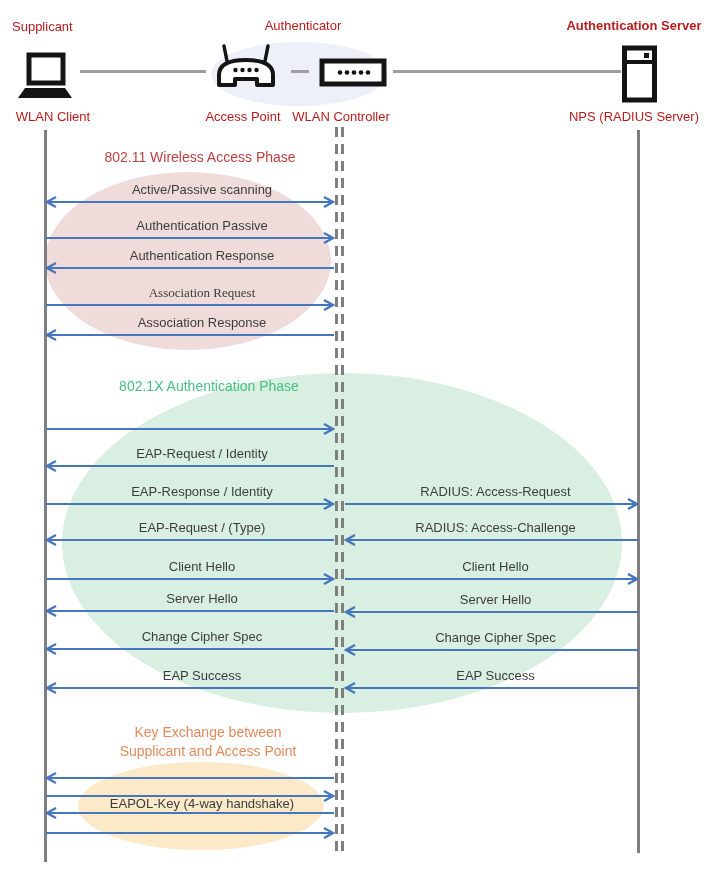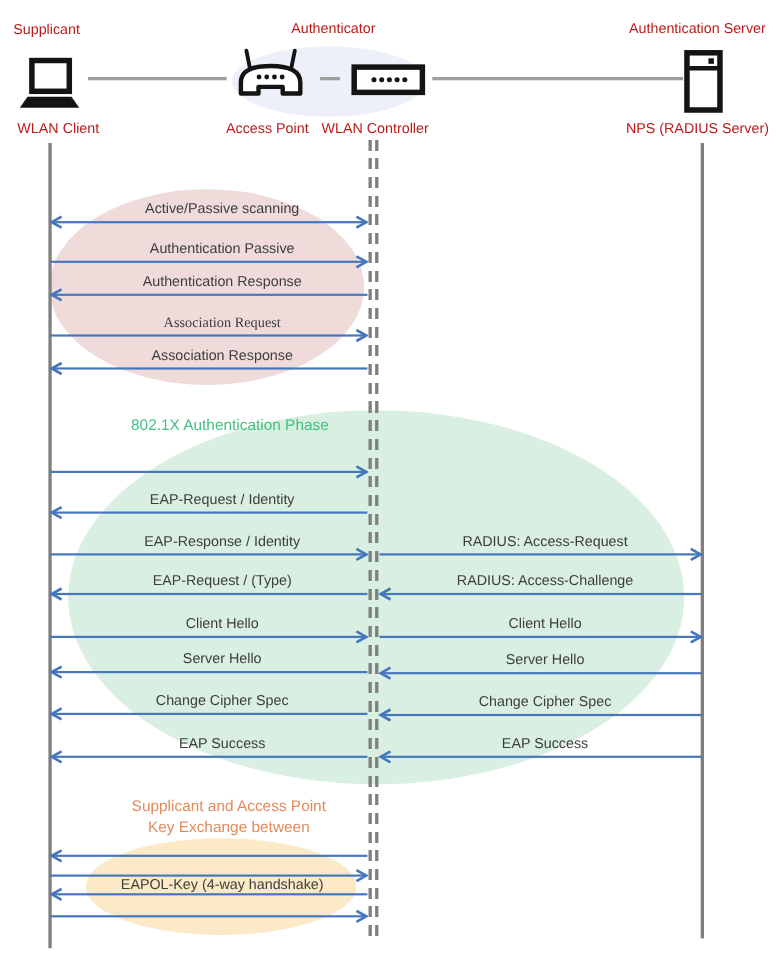--- a/index.html
+++ b/index.html
@@ -12,21 +12,21 @@
   .ellipse { position:absolute; border-radius:50%; z-index:0; }
   .ellipse-authenticator { left:211px; top:42px;  width:176px; height:64px;  background:var(--authenticator-ellipse); }
   .ellipse-phase1        { left:45px;  top:172px; width:286px; height:178px; background:var(--phase1-ellipse); }
   .ellipse-phase2        { left:62px;  top:373px; width:560px; height:340px; background:var(--phase2-ellipse); }
   .ellipse-phase3        { left:78px;  top:762px; width:246px; height:88px;  background:var(--phase3-ellipse); }
 
   
   .role-label, .actor-label { position:absolute; font-size:13px; white-space:nowrap; z-index:2; color:#b91c1c; }
   .role-supplicant  { left:12px;  top:19px; }
   .role-authenticator { left:233px; top:18px; width:140px; text-align:center; }
-  .role-auth-server { left:554px; top:18px; width:160px; text-align:center; }
+  .role-auth-server { left:554px; top:18px; width:160px; text-align:center;font-weight:bold; }
   .actor-label { top:109px; text-align:center; }
   .actor-wlan-client     { left:0px;   width:106px; }
   .actor-access-point    { left:183px; width:120px; }
   .actor-wlan-controller { left:281px; width:120px; }
   .actor-nps             { left:554px; width:160px; }
 
   .icon { position:absolute; z-index:2; color:var(--icon); }
   .icon-laptop     { left:12px;  top:52px; width:66px; height:50px; }
   .icon-ap         { left:211px; top:43px; width:70px; height:52px; }
   .icon-controller { left:319px; top:58px; width:68px; height:29px; }
@@ -106,24 +106,25 @@
   <div class="actor-label actor-wlan-client">WLAN Client</div>
   <div class="actor-label actor-access-point">Access Point</div>
   <div class="actor-label actor-wlan-controller">WLAN Controller</div>
   <div class="actor-label actor-nps">NPS (RADIUS Server)</div>
 
   <div class="lifeline life-left"></div>
   <div class="lifeline dashed life-dash1"></div>
   <div class="lifeline dashed life-dash2"></div>
   <div class="lifeline life-right"></div>
 
+  <div class="phase-title phase1-title">802.11 Wireless Access Phase</div>
   <div class="phase-title phase2-title">802.1X Authentication Phase</div>
   <div class="phase-title phase3-title">
+    <div>Key Exchange between</div>
     <div>Supplicant and Access Point</div>
-    <div>Key Exchange between</div>
   </div>
 
   <div class="messages" id="messages">
       <div class="msg-label" style="left: 58px; width: 288px; top: 182px;">Active/Passive scanning</div>
       <div class="msg-line" style="left: 49px; width: 282px; top: 201px;"></div>
       <svg width="14" height="14" class="arrowhead" style="left: 321px; top: 195px;">
         <path d="M3 2 L12 7 L3 12" fill="none" stroke="#4677bd" stroke-width="2.4"></path>
       </svg>
       <svg width="14" height="14" class="arrowhead" style="left: 45px; top: 195px;">
         <path d="M11 2 L2 7 L11 12" fill="none" stroke="#4677bd" stroke-width="2.4"></path>

